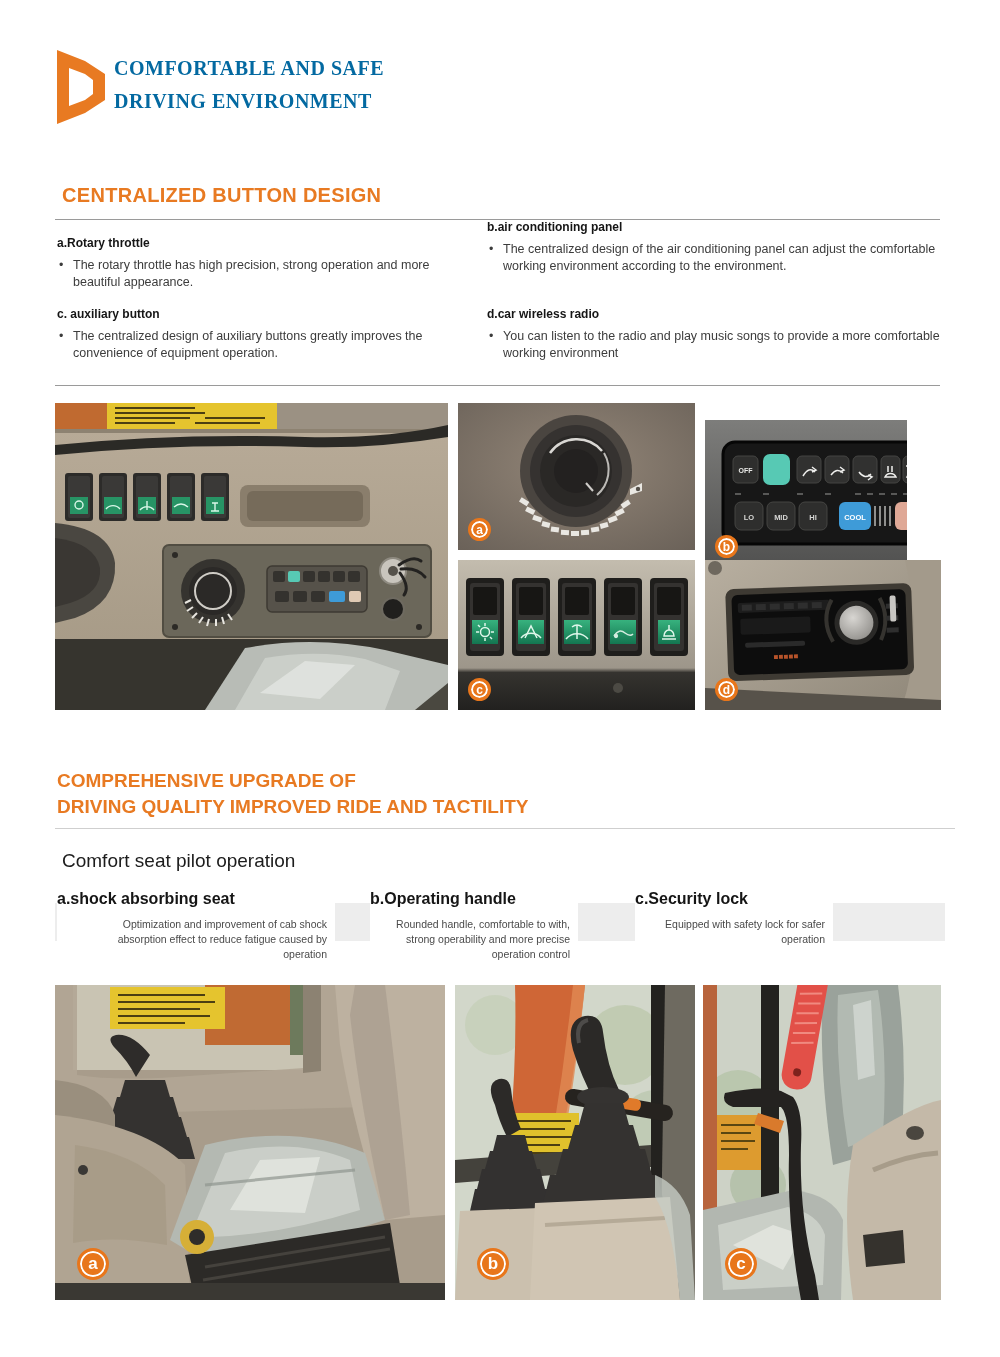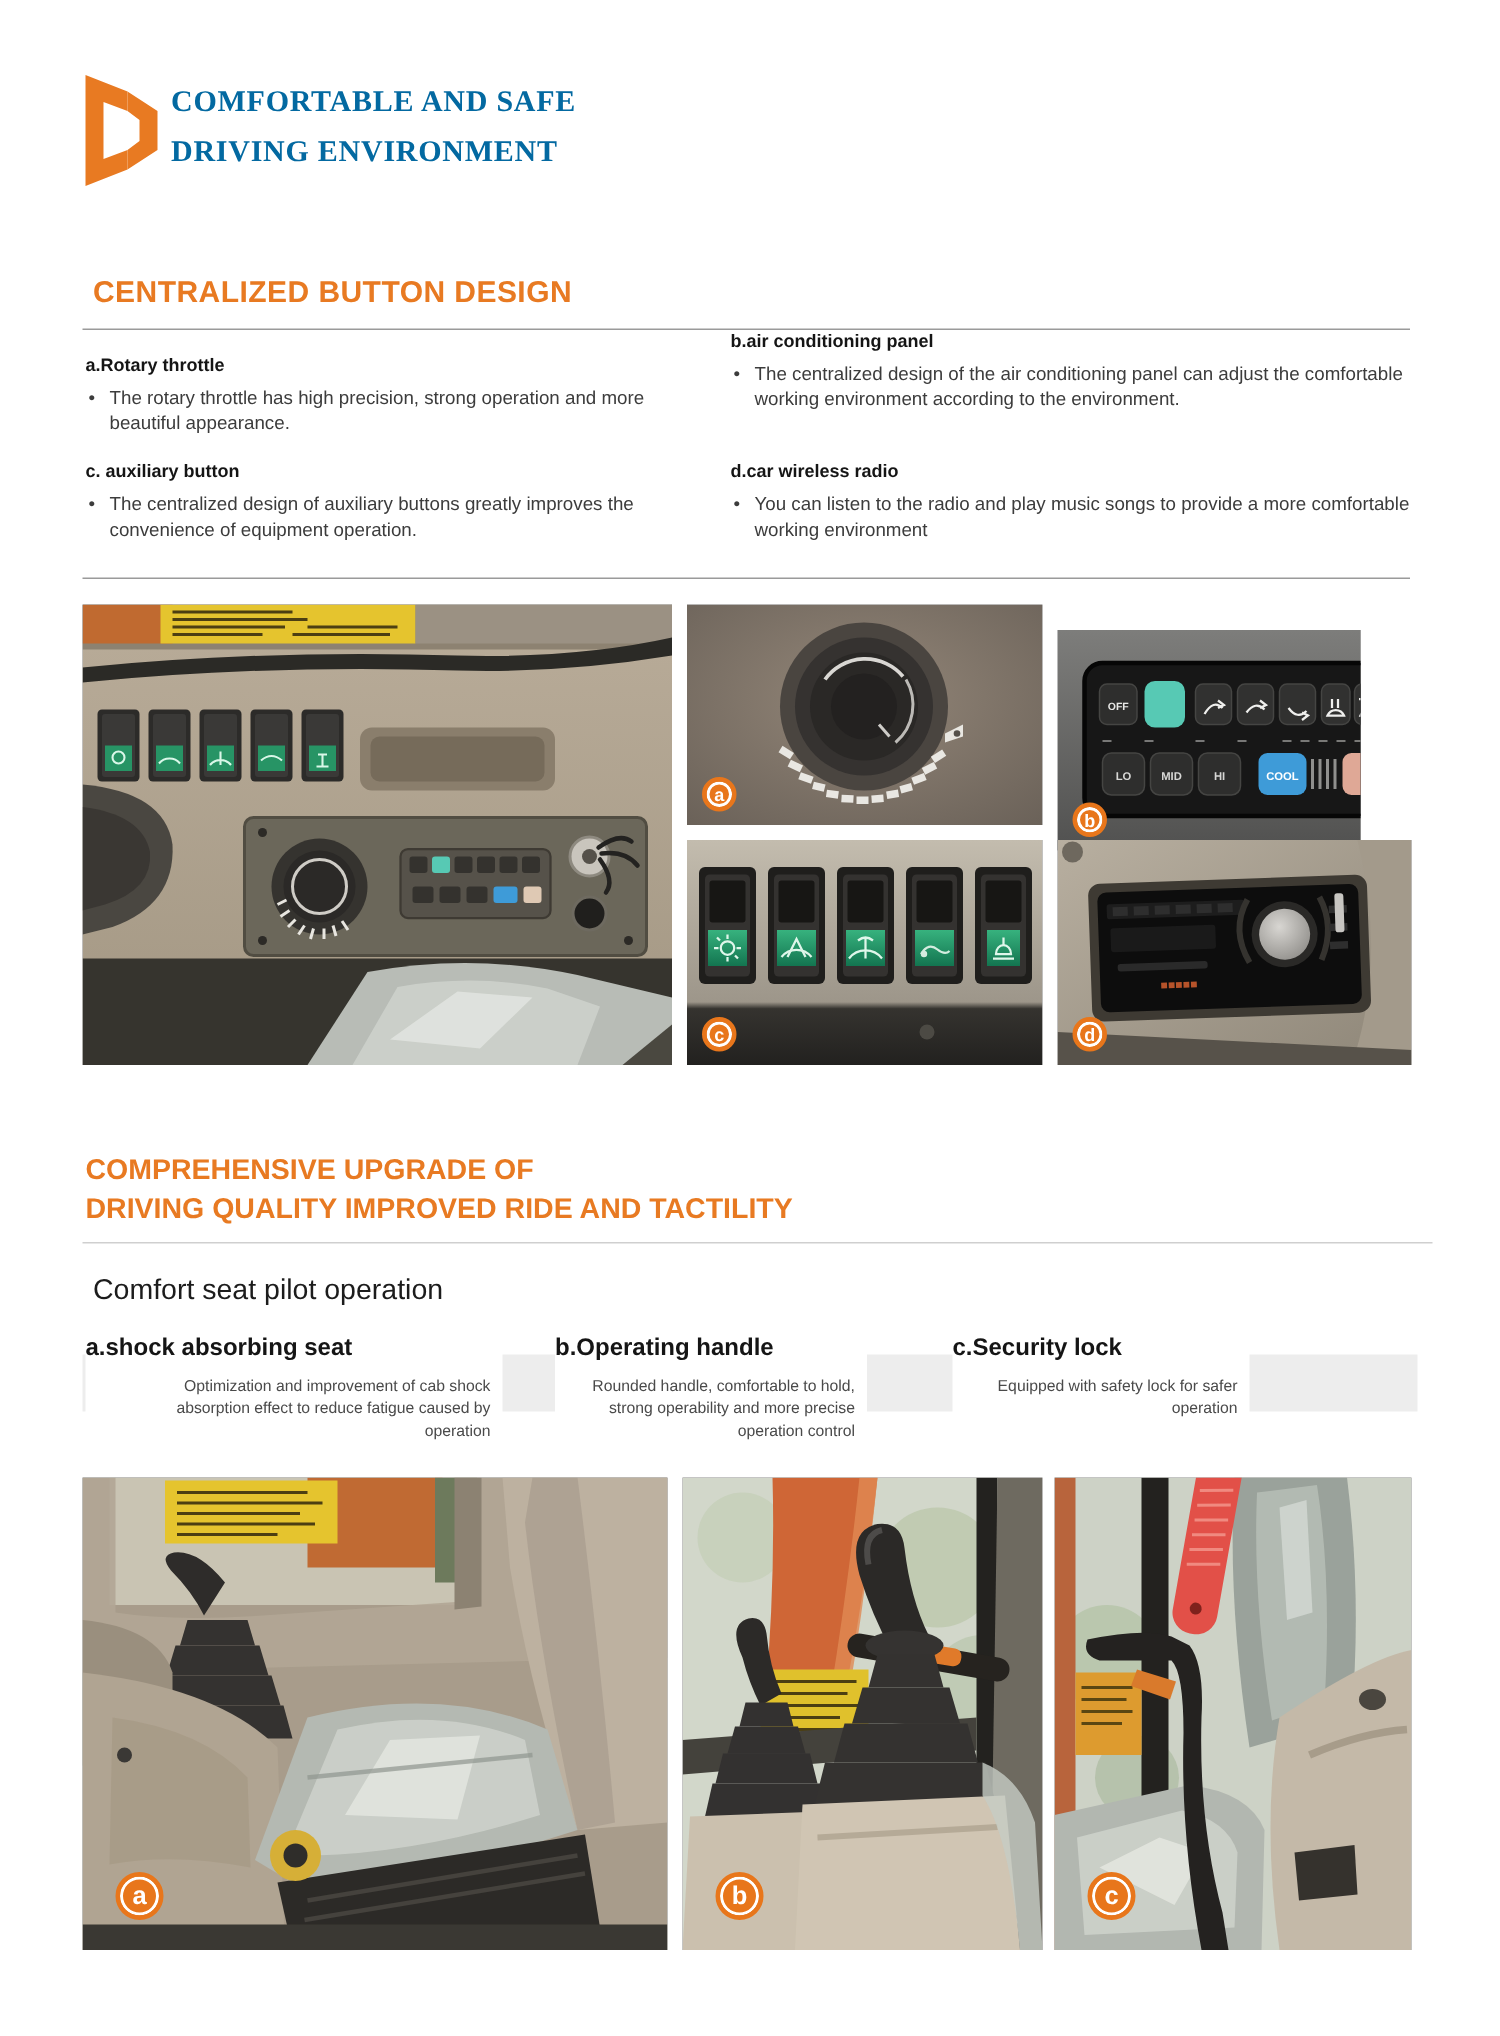--- a/index.html
+++ b/index.html
@@ -424,21 +424,21 @@
   <div class="abs sub-head" style="left:62px;top:850px">Comfort seat pilot operation</div>
 
   <div class="abs gray-band" style="left:55px;top:903px;width:890px;height:38px"></div>
 
   <div class="abs feat2" style="left:57px;top:888px;width:270px">
     <h3>a.shock absorbing seat</h3>
     <p>Optimization and improvement of cab shock absorption effect to reduce fatigue caused by operation</p>
   </div>
   <div class="abs feat2" style="left:370px;top:888px;width:200px">
     <h3>b.Operating handle</h3>
-    <p>Rounded handle, comfortable to hold, strong operability and more precise operation control</p>
+    <p>Rounded handle, comfortable to with, strong operability and more precise operation control</p>
   </div>
   <div class="abs feat2" style="left:635px;top:888px;width:190px">
     <h3>c.Security lock</h3>
     <p>Equipped with safety lock for safer operation</p>
   </div>
 
   <div class="photo" style="left:55px;top:985px;width:390px;height:315px">
     <svg width="390" height="315" viewBox="0 0 390 315">
       <rect width="390" height="315" fill="#a89c8b"></rect>
 

